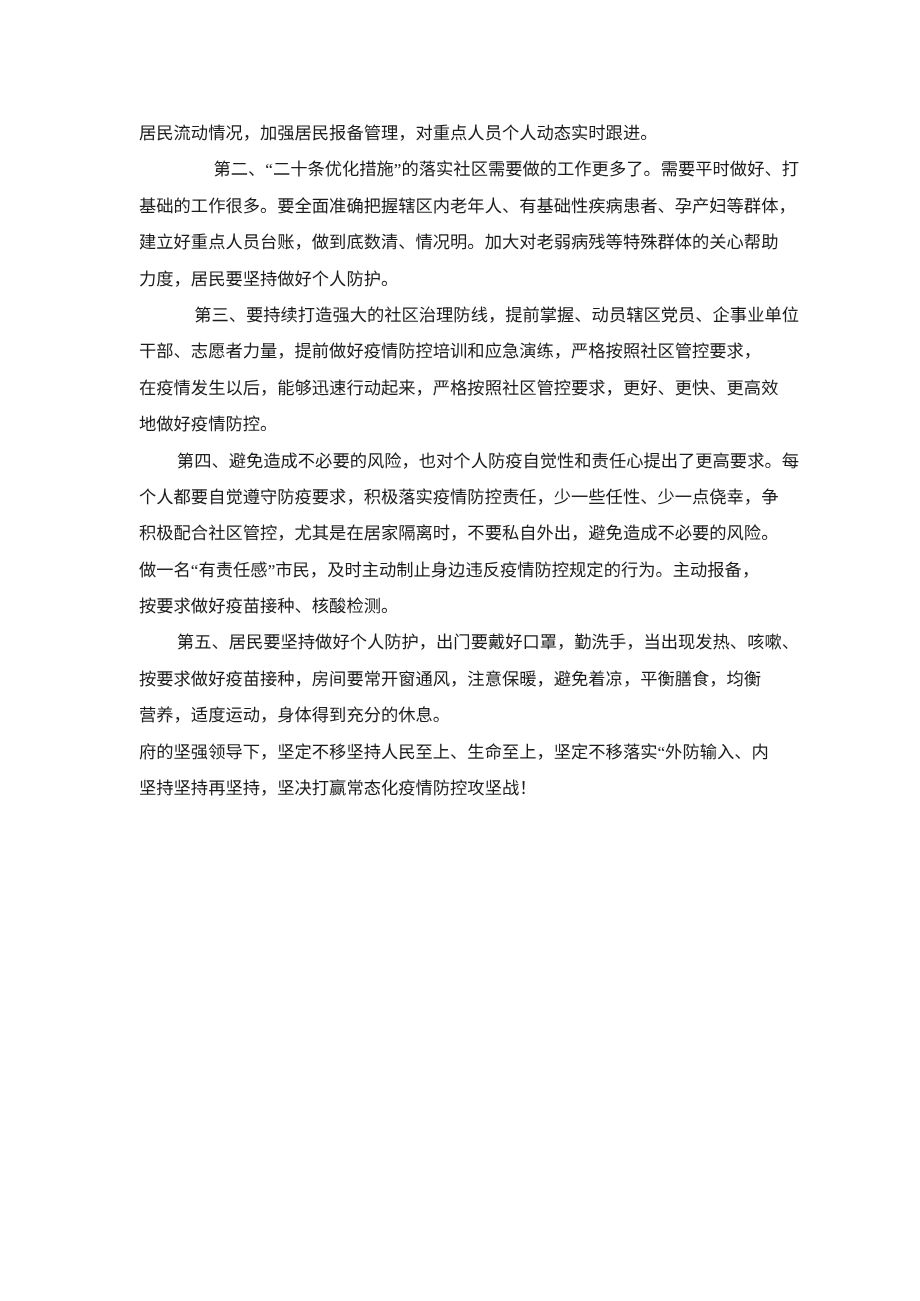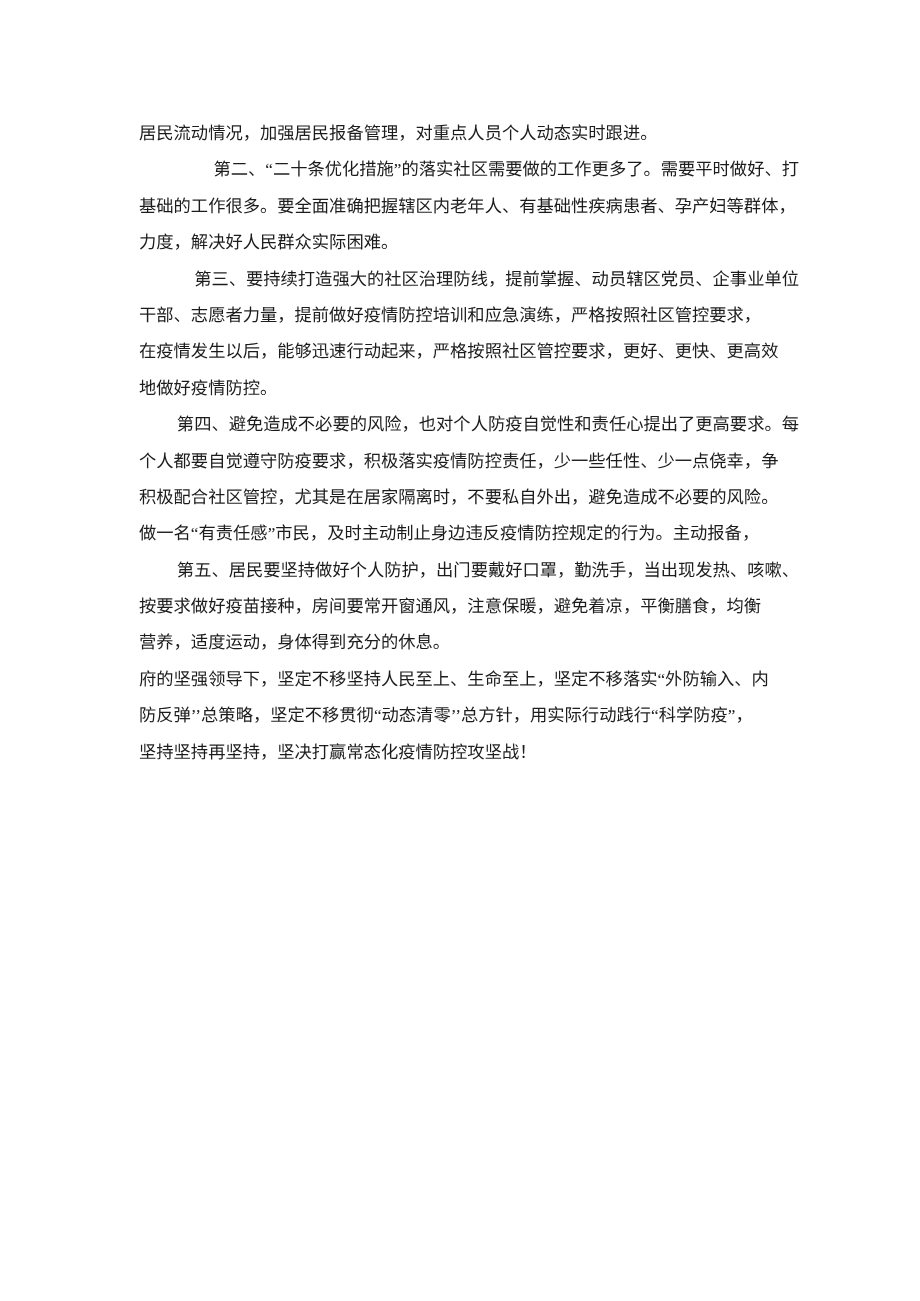--- a/index.html
+++ b/index.html
@@ -44,38 +44,39 @@
 <body>
 
 <div class="page">
   <div class="text-block" style="color: rgb(28, 28, 28);">
       <div class="para">
         <div class="line">居民流动情况，加强居民报备管理，对重点人员个人动态实时跟进。</div>
       </div>
       <div class="para">
         <div class="line indent">第二、“二十条优化措施”的落实社区需要做的工作更多了。需要平时做好、打</div>
         <div class="line">基础的工作很多。要全面准确把握辖区内老年人、有基础性疾病患者、孕产妇等群体，</div>
-        <div class="line">力度，解决好人民群众实际困难。</div>
+        <div class="line">建立好重点人员台账，做到底数清、情况明。加大对老弱病残等特殊群体的关心帮助</div>
+        <div class="line">力度，居民要坚持做好个人防护。</div>
       </div>
       <div class="para">
         <div class="line indent">第三、要持续打造强大的社区治理防线，提前掌握、动员辖区党员、企事业单位</div>
         <div class="line">干部、志愿者力量，提前做好疫情防控培训和应急演练，严格按照社区管控要求，</div>
         <div class="line">在疫情发生以后，能够迅速行动起来，严格按照社区管控要求，更好、更快、更高效</div>
         <div class="line">地做好疫情防控。</div>
       </div>
       <div class="para">
         <div class="line indent">第四、避免造成不必要的风险，也对个人防疫自觉性和责任心提出了更高要求。每</div>
         <div class="line">个人都要自觉遵守防疫要求，积极落实疫情防控责任，少一些任性、少一点侥幸，争</div>
         <div class="line">积极配合社区管控，尤其是在居家隔离时，不要私自外出，避免造成不必要的风险。</div>
         <div class="line">做一名“有责任感”市民，及时主动制止身边违反疫情防控规定的行为。主动报备，</div>
+        <div class="line">按要求做好疫苗接种、核酸检测。</div>
       </div>
       <div class="para">
         <div class="line indent">第五、居民要坚持做好个人防护，出门要戴好口罩，勤洗手，当出现发热、咳嗽、</div>
         <div class="line">按要求做好疫苗接种，房间要常开窗通风，注意保暖，避免着凉，平衡膳食，均衡</div>
         <div class="line">营养，适度运动，身体得到充分的休息。</div>
       </div>
       <div class="para">
         <div class="line">府的坚强领导下，坚定不移坚持人民至上、生命至上，坚定不移落实“外防输入、内</div>
-        <div class="line">防反弹’’总策略，坚定不移贯彻“动态清零’’总方针，用实际行动践行“科学防疫”，</div>
         <div class="line">坚持坚持再坚持，坚决打赢常态化疫情防控攻坚战！</div>
       </div>
     </div>
 </div>
 
 </body></html>

